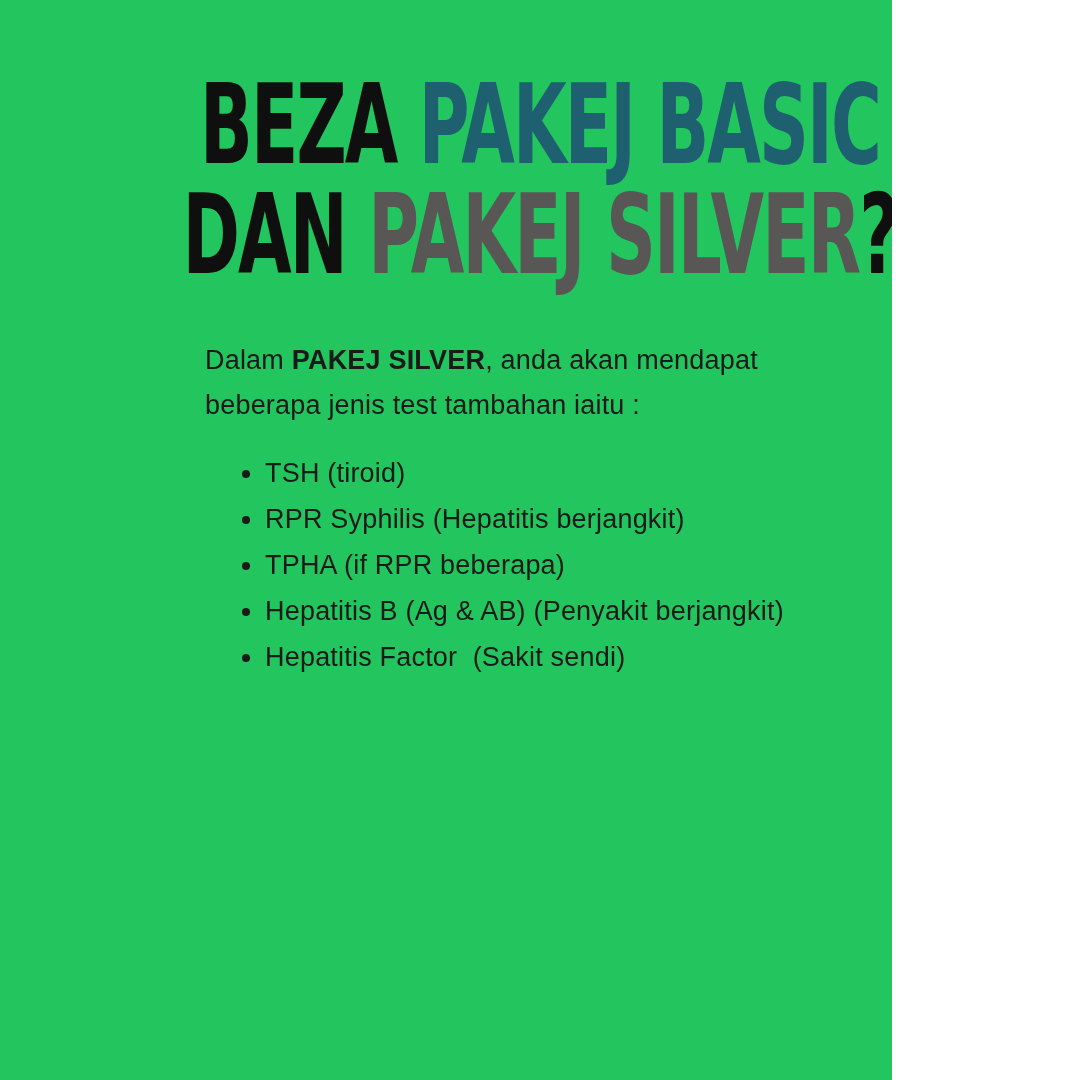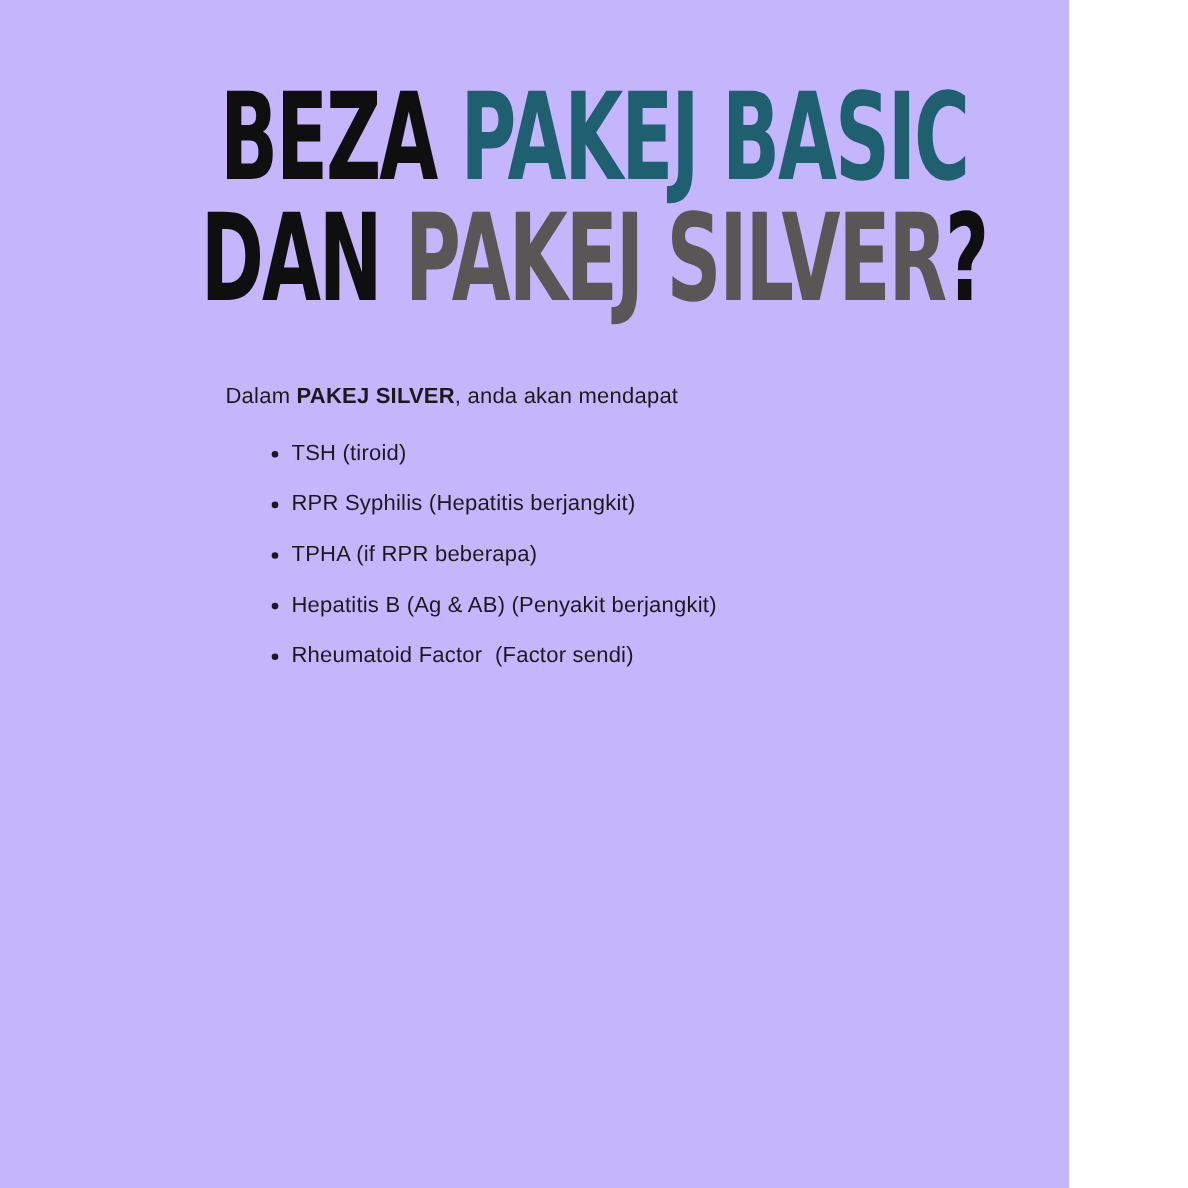--- a/index.html
+++ b/index.html
@@ -1,20 +1,20 @@
 <!DOCTYPE html>
 <html><head>
 <meta charset="utf-8">
 <style>
   html, body { margin: 0; padding: 0; }
   .poster {
     position: relative;
-    width: 972px;
+    width: 892px;
     height: 1080px;
-    background: #c4b5fd;
+    background: #22c55e;
     overflow: hidden;
     font-family: "Liberation Sans", sans-serif;
   }
   
   .title {
     position: absolute;
     left: -310px;
     top: 70px;
     width: 1700px;
     text-align: center;
@@ -31,27 +31,27 @@
   .t-teal  { color: #1e5f70; }
   .t-gray  { color: #595755; }
 
   
   .body-text {
     position: absolute;
     left: 205px;
     top: 338px;
     width: 740px;
     color: #1a1a1a;
-    font-size: 20px;
+    font-size: 27px;
     line-height: 45px;
     letter-spacing: 0.2px;
   }
   .intro b { font-weight: bold; }
   .bullet-list {
-    margin: 6px 0 0 0;
+    margin: 22px 0 0 0;
     padding-left: 60px;
     list-style: disc;
   }
   .bullet-list li {
     line-height: 46px;
     white-space: pre;
   }
 </style>
 </head>
 <body>
@@ -59,23 +59,24 @@
 <div class="poster">
 
   <div class="title">
     <div><span class="t-black">BEZA</span> <span class="t-teal">PAKEJ BASIC</span></div>
     <div><span class="t-black">DAN</span> <span class="t-gray">PAKEJ SILVER</span><span class="t-black">?</span></div>
   </div>
 
   <div class="body-text">
     <div class="intro">
       <div><span>Dalam </span><b>PAKEJ SILVER</b><span>, anda akan mendapat</span></div>
+      <div>beberapa jenis test tambahan iaitu :</div>
     </div>
     <ul class="bullet-list">
       <li>TSH (tiroid)</li>
       <li>RPR Syphilis (Hepatitis berjangkit)</li>
       <li>TPHA (if RPR beberapa)</li>
       <li>Hepatitis B (Ag &amp; AB) (Penyakit berjangkit)</li>
-      <li>Rheumatoid Factor  (Factor sendi)</li>
+      <li>Hepatitis Factor  (Sakit sendi)</li>
     </ul>
   </div>
 
 </div>
 
 </body></html>

